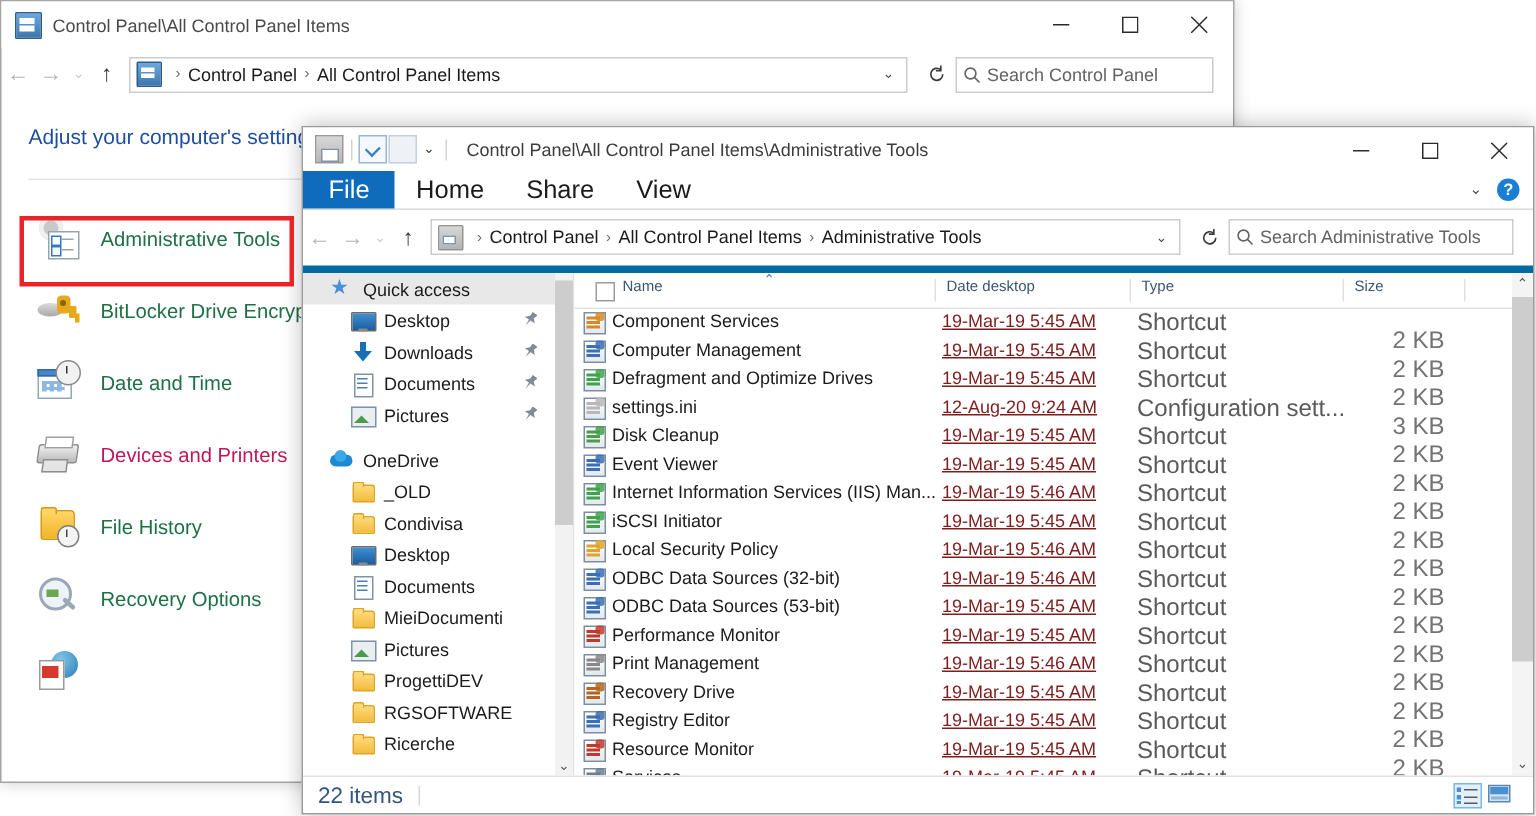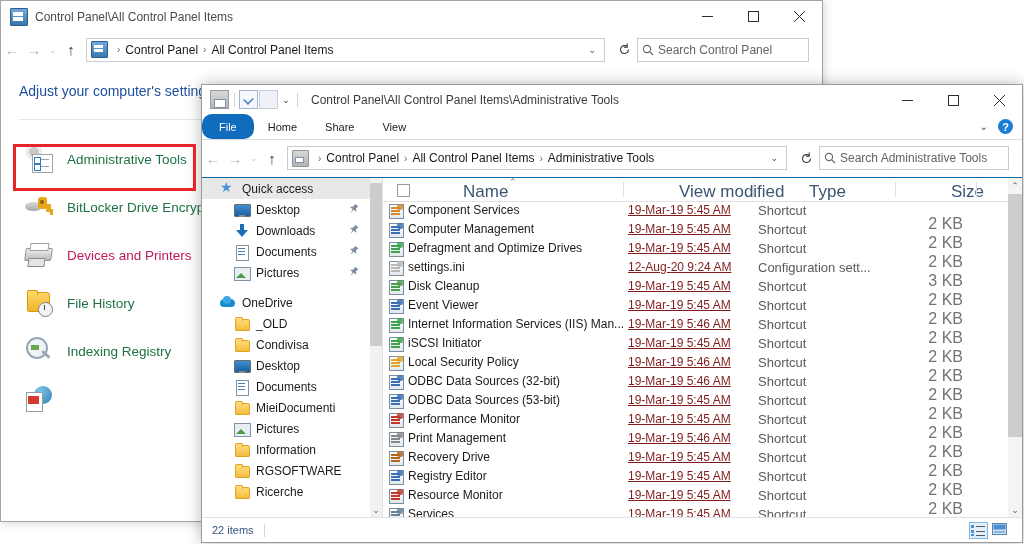--- a/index.html
+++ b/index.html
@@ -151,38 +151,38 @@
     border:1px solid #7e93a8;}
   .qat-prop{border:1px solid #9eb7d0;background:#f4f8fc;}
   .qat-prop:after{content:"";position:absolute;left:3px;top:4px;width:9px;height:7px;
     border-left:2px solid #3a7fc1;border-bottom:2px solid #3a7fc1;transform:rotate(-45deg) scale(.75);}
   .qat-new{background:#eef2f7;border:1px solid #c4cfda;}
   .qat-div{width:1px;height:14px;background:#d3d3d3;margin:0 4px;}
   .qat-drop{width:14px;display:flex;align-items:center;justify-content:center;color:#3b3b3b;font-size:9px;}
   #ex-title-text{font-size:12px;color:#3c3c3c;margin-left:9px;white-space:nowrap;}
   #ex-ribbon{position:absolute;left:0;top:29px;width:100%;height:25px;background:#fff;
     display:flex;align-items:stretch;border-bottom:1px solid #dcdcdc;}
-  .rtab{display:flex;align-items:center;padding:0 14px;font-size:11px;color:#1b1b1b;border-radius:10px;}
+  .rtab{display:flex;align-items:center;padding:0 14px;font-size:17px;color:#1b1b1b;}
   .rtab.file{background:#0f6cbd;color:#fff;padding:0 17px;}
   .ribbon-right{margin-left:auto;display:flex;align-items:center;padding-right:9px;}
   .r-chev{color:#4a4a4a;font-size:10px;margin-right:10px;}
   .r-help{width:15px;height:15px;border-radius:50%;background:#1a7fd4;color:#fff;font-size:11px;
     display:flex;align-items:center;justify-content:center;font-weight:bold;}
   #ex-navbar{position:absolute;left:0;top:55px;width:100%;height:36px;display:flex;align-items:center;
     background:#fff;}
   #ex-crumbbar{flex:1;height:24px;margin:0 6px 0 4px;border:1px solid #cccccc;background:#fff;
     display:flex;align-items:center;box-sizing:border-box;}
   .crumb-icon2{width:15px;height:15px;margin:0 4px;flex:none;position:relative;
     background:linear-gradient(#d8d8d8,#b3b3b3);border:1px solid #959595;border-radius:1px;}
   .crumb-icon2:after{content:"";position:absolute;left:2px;top:6px;width:9px;height:6px;background:#fff;
     border:1px solid #7e93a8;box-sizing:border-box;}
   #ex-search{width:190px;height:24px;margin-right:13px;border:1px solid #cccccc;background:#fff;
     display:flex;align-items:center;box-sizing:border-box;}
   #ex-body{position:absolute;left:0;top:92px;width:100%;bottom:25px;display:flex;
-    border-top:1px solid #0369a1;}
+    border-top:5px solid #0369a1;}
 
   
   #navpane{width:180px;position:relative;background:#fff;border-right:1px solid #e2e2e2;overflow:hidden;}
   #navpane-scroll{position:absolute;right:0;top:0;width:12px;height:100%;background:#f2f2f2;}
   #navpane-thumb{position:absolute;left:0;top:5px;width:12px;height:163px;background:#cdcdcd;}
   #navpane-down{position:absolute;left:0;bottom:0;width:12px;height:14px;display:flex;
     align-items:center;justify-content:center;color:#5a5a5a;font-size:9px;background:#f2f2f2;}
   .nvrow{height:21px;display:flex;align-items:center;padding-left:18px;box-sizing:border-box;
     position:relative;}
   .nvrow.sel{background:#e8e8e8;}
@@ -213,42 +213,42 @@
     background:#3aa7e8;}
   .ni-folder:before{content:"";position:absolute;left:1px;top:3px;width:13px;height:10px;
     background:linear-gradient(#ffd978,#f3bc3f);border:1px solid #e0a520;border-radius:0 2px 1px 1px;}
   .ni-folder:after{content:"";position:absolute;left:1px;top:1px;width:6px;height:3px;
     background:#ffd978;border:1px solid #e0a520;border-bottom:none;border-radius:2px 2px 0 0;}
   .pin svg{display:block;}
 
   
   #filepane{flex:1;position:relative;background:#fff;overflow:hidden;}
   #colhdr{height:23px;display:flex;align-items:center;border-bottom:1px solid #e2e2e2;position:relative;}
-  .ch{font-size:17px;color:#3b5573;position:absolute;top:4px;white-space:nowrap;margin-left:48px;}
+  .ch{font-size:10px;color:#3b5573;position:absolute;top:4px;white-space:nowrap;}
   .ch-div{position:absolute;top:4px;width:1px;height:15px;background:#e0e0e0;}
   #hdr-check{position:absolute;left:14px;top:6px;width:11px;height:11px;border:1px solid #9b9b9b;
     background:#fff;}
   #sort-caret{position:absolute;left:126px;top:-1px;color:#5b7ca3;font-size:9px;}
   .frow{height:19px;display:flex;align-items:center;position:relative;}
   .fname{position:absolute;left:25px;top:2px;font-size:12px;color:#1b1b1b;white-space:nowrap;}
   .ficon{position:absolute;left:5px;top:2px;width:16px;height:15px;}
   .fdate{position:absolute;left:245px;top:2px;font-size:12px;color:#7f1d1d;white-space:nowrap;text-decoration:underline;}
-  .ftype{position:absolute;left:375px;top:2px;font-size:13px;color:#5a5a5a;white-space:nowrap;}
+  .ftype{position:absolute;left:375px;top:2px;font-size:16px;color:#5a5a5a;white-space:nowrap;}
   .fsize{position:absolute;left:540px;top:14px;width:40px;text-align:right;font-size:16px;color:#737373;}
   #files{position:absolute;left:0;top:23px;right:14px;bottom:0;}
   #file-scroll{position:absolute;right:0;top:0;width:14px;height:100%;background:#f4f4f4;}
   #fs-up{position:absolute;top:0;left:0;width:14px;height:15px;display:flex;align-items:center;
     justify-content:center;color:#5a5a5a;font-size:9px;}
   #fs-down{position:absolute;bottom:0;left:0;width:14px;height:15px;display:flex;align-items:center;
     justify-content:center;color:#5a5a5a;font-size:9px;}
   #fs-thumb{position:absolute;left:0;top:16px;width:14px;height:243px;background:#cdcdcd;}
 
   #ex-status{position:absolute;left:0;bottom:0;width:100%;height:24px;background:#fff;
     border-top:1px solid #e2e2e2;display:flex;align-items:center;}
-  #status-text{font-size:11px;color:#33567d;margin-left:10px;white-space:nowrap;}
+  #status-text{font-size:15px;color:#33567d;margin-left:10px;white-space:nowrap;}
   #status-div{width:1px;height:13px;background:#d7d7d7;margin-left:10px;}
   #viewbtns{margin-left:auto;display:flex;align-items:center;margin-right:12px;}
   .vbtn{width:19px;height:17px;margin-left:3px;position:relative;box-sizing:border-box;}
   .vbtn.on{border:1px solid #7ab8e8;background:#e2f0fb;}
 
   
   .sicon{position:absolute;left:0;top:0;width:16px;height:15px;}
   .sicon .box{position:absolute;left:1px;top:1px;width:13px;height:13px;border:1px solid #7b8fa3;
     background:linear-gradient(#fdfdfd,#e4e9ee);}
   .sicon .bar{position:absolute;left:3px;top:4px;width:9px;height:2px;background:#5b8ec4;
@@ -327,40 +327,47 @@
       <span class="lbl" style="color: rgb(30, 113, 69);">Administrative Tools</span>
     </div>
 
     <div class="cpitem">
       <span class="cpicon ic-bitlocker">
           <i class="kh"></i>
         </span>
       <span class="lbl" style="color: rgb(30, 113, 69);">BitLocker Drive Encrypt</span>
     </div>
 
+    <div class="cpitem">
+      <span class="cpicon ic-date">
+          <i class="grid"></i>
+          <i class="clock"></i>
+        </span>
+      <span class="lbl" style="color: rgb(30, 113, 69);">Date and Time</span>
+    </div>
 
     <div class="cpitem">
       <span class="cpicon ic-devices">
           <i class="pr"></i>
         </span>
       <span class="lbl" style="color: #be185d;">Devices and Printers</span>
     </div>
 
     <div class="cpitem">
       <span class="cpicon ic-filehist">
           <i class="clk"></i>
         </span>
       <span class="lbl" style="color: rgb(30, 113, 69);">File History</span>
     </div>
 
     <div class="cpitem">
       <span class="cpicon ic-index">
           <i class="dot"></i>
         </span>
-      <span class="lbl" style="color: rgb(30, 113, 69);">Indexing Registry</span>
+      <span class="lbl" style="color: rgb(30, 113, 69);">Recovery Options</span>
     </div>
 
     <div class="cpitem">
       <span class="cpicon ic-mail">
           <i class="env"></i>
         </span>
     </div>
 
   </div>
 
@@ -510,21 +517,21 @@
           <div class="nvrow lvl2">
             <span class="nvicon ni-folder"></span>
             <span class="nvlbl">MieiDocumenti</span>
           </div>
           <div class="nvrow lvl2">
             <span class="nvicon ni-pic"></span>
             <span class="nvlbl">Pictures</span>
           </div>
           <div class="nvrow lvl2">
             <span class="nvicon ni-folder"></span>
-            <span class="nvlbl">Information</span>
+            <span class="nvlbl">ProgettiDEV</span>
           </div>
           <div class="nvrow lvl2">
             <span class="nvicon ni-folder"></span>
             <span class="nvlbl">RGSOFTWARE</span>
           </div>
           <div class="nvrow lvl2">
             <span class="nvicon ni-folder"></span>
             <span class="nvlbl">Ricerche</span>
           </div>
         </div>
@@ -533,21 +540,21 @@
         <div id="navpane-down">⌄</div>
       </div>
     </div>
 
     <div id="filepane">
       <div id="colhdr">
         <span id="hdr-check"></span>
         <span class="ch" style="left:32px;">Name</span>
         <span id="sort-caret">⌃</span>
         <span class="ch-div" style="left:240px;"></span>
-        <span class="ch" style="left:248px;">View modified</span>
+        <span class="ch" style="left:248px;">Date desktop</span>
         <span class="ch-div" style="left:370px;"></span>
         <span class="ch" style="left:378px;">Type</span>
         <span class="ch-div" style="left:512px;"></span>
         <span class="ch" style="left:520px;">Size</span>
         <span class="ch-div" style="left:593px;"></span>
       </div>
       <div id="files">
           <div class="frow">
             <span class="ficon">
               <span class="sicon">

